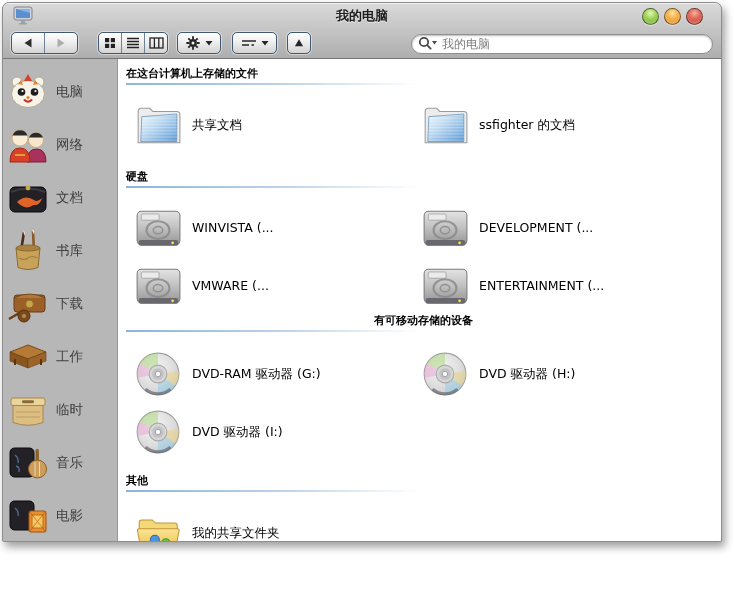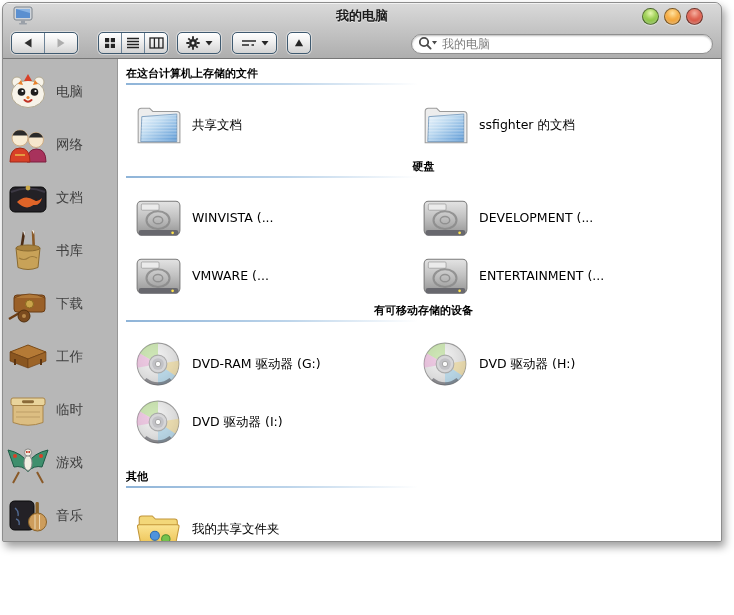--- a/index.html
+++ b/index.html
@@ -66,23 +66,23 @@
   .side-item{height:53px;display:flex;align-items:center;cursor:default;}
   .side-ic{flex:0 0 50px;display:flex;justify-content:center;}
   .side-label{font-size:13.5px;color:#404040;margin-left:3px;white-space:nowrap;}
   .main{
     flex:1;background:#ffffff;overflow:hidden;
     padding:0 0 0 8px;box-sizing:border-box;
   }
   .sec-title{font-size:11px;font-weight:bold;color:#000;}
   .sec-line{height:2px;width:292px;margin-top:2px;
     background:linear-gradient(to right,#8fb4d8,#bcd4ea 55%,rgba(255,255,255,0));}
-  .mt-s1{margin-top:7px;} .mt-i1{margin-top:14px;} .mt-s2{margin-top:8px;text-align:center;}
+  .mt-s1{margin-top:7px;} .mt-i1{margin-top:14px;} .mt-s2{margin-top:18px;}
   .mt-i2{margin-top:13px;} .mt-s3{margin-top:2px;text-align:center;} .mt-i3{margin-top:16px;}
-  .mt-s4{margin-top:21px;} .mt-i4{margin-top:15px;}
+  .mt-s4{margin-top:15px;} .mt-i4{margin-top:15px;}
   .items-grid{display:grid;grid-template-columns:287px 1fr;row-gap:6px;}
   .fitem{height:52px;display:flex;align-items:center;padding-left:8px;cursor:default;}
   .fitem .fic{flex:0 0 48px;height:48px;}
   .fitem .flabel{font-size:12.5px;color:#000;margin-left:10px;white-space:nowrap;}
   svg{display:block;}
 </style>
 </head>
 <body>
 
 <svg width="0" height="0" style="position:absolute" aria-hidden="true">
@@ -376,28 +376,20 @@
         <span class="side-ic">
             <svg width="44" height="44" viewBox="0 0 44 44">
               <use href="#icon-wooden-box"></use>
             </svg>
           </span>
         <span class="side-label">临时</span>
       </div>
       <div class="side-item">
         <span class="side-ic">
             <svg width="44" height="44" viewBox="0 0 44 44">
-              <use href="#icon-kite"></use>
-            </svg>
-          </span>
-        <span class="side-label">游戏</span>
-      </div>
-      <div class="side-item">
-        <span class="side-ic">
-            <svg width="44" height="44" viewBox="0 0 44 44">
               <use href="#icon-lute-case"></use>
             </svg>
           </span>
         <span class="side-label">音乐</span>
       </div>
       <div class="side-item">
         <span class="side-ic">
             <svg width="44" height="44" viewBox="0 0 44 44">
               <use href="#icon-lantern-case"></use>
             </svg>

